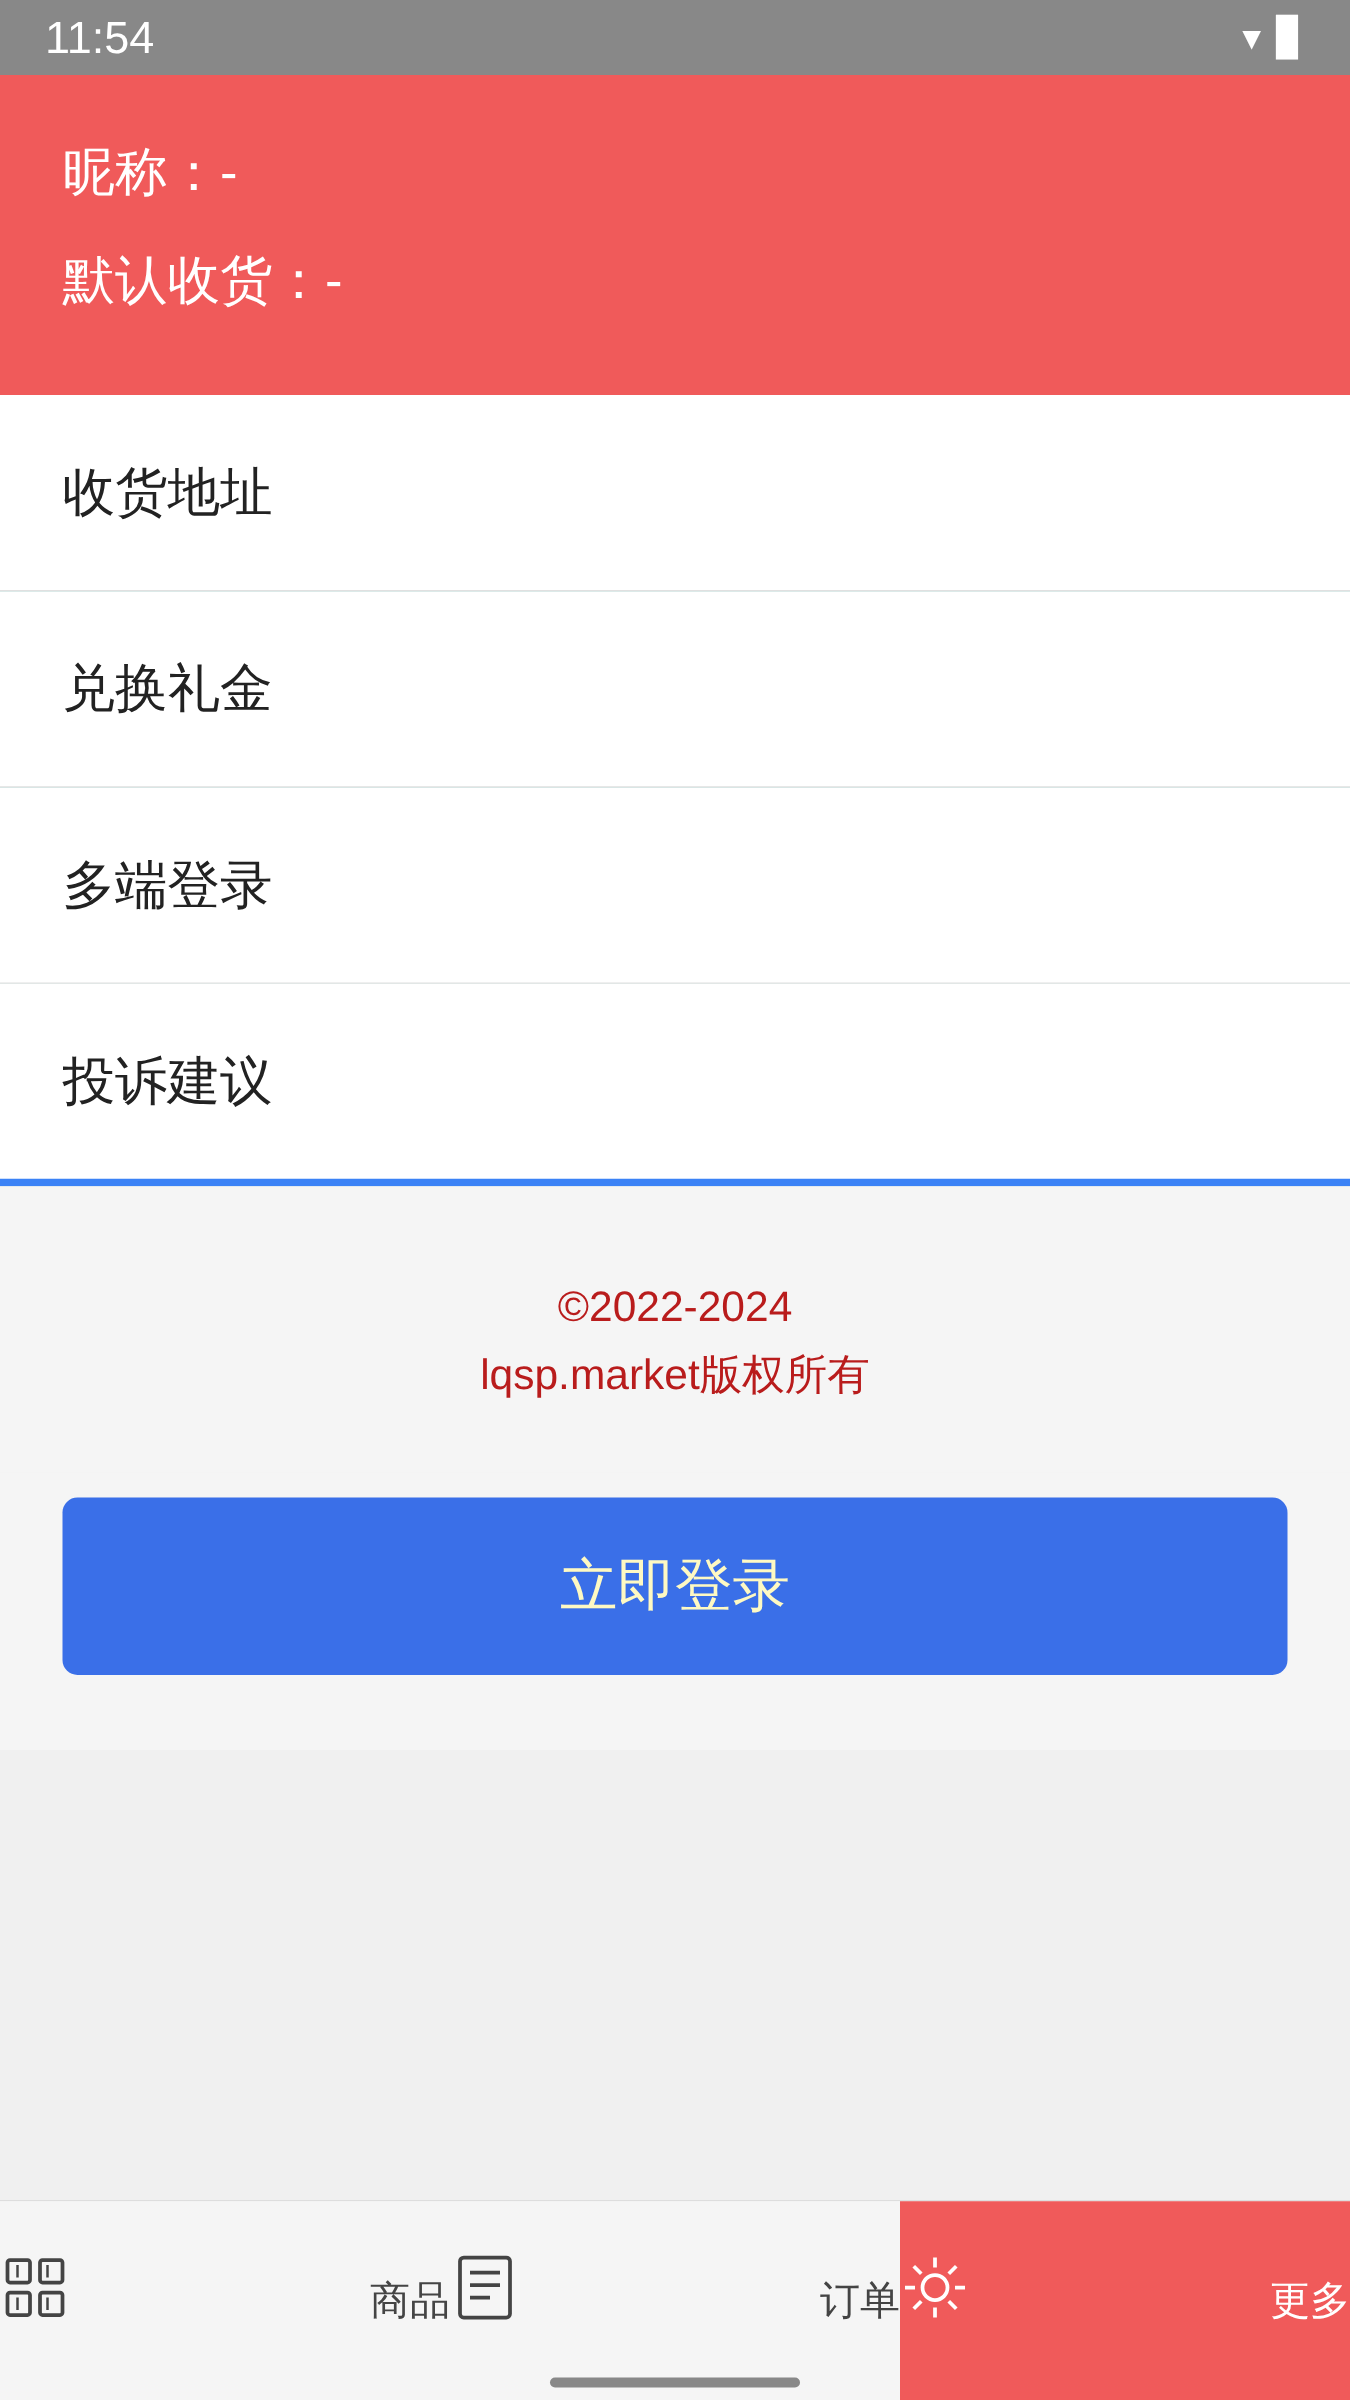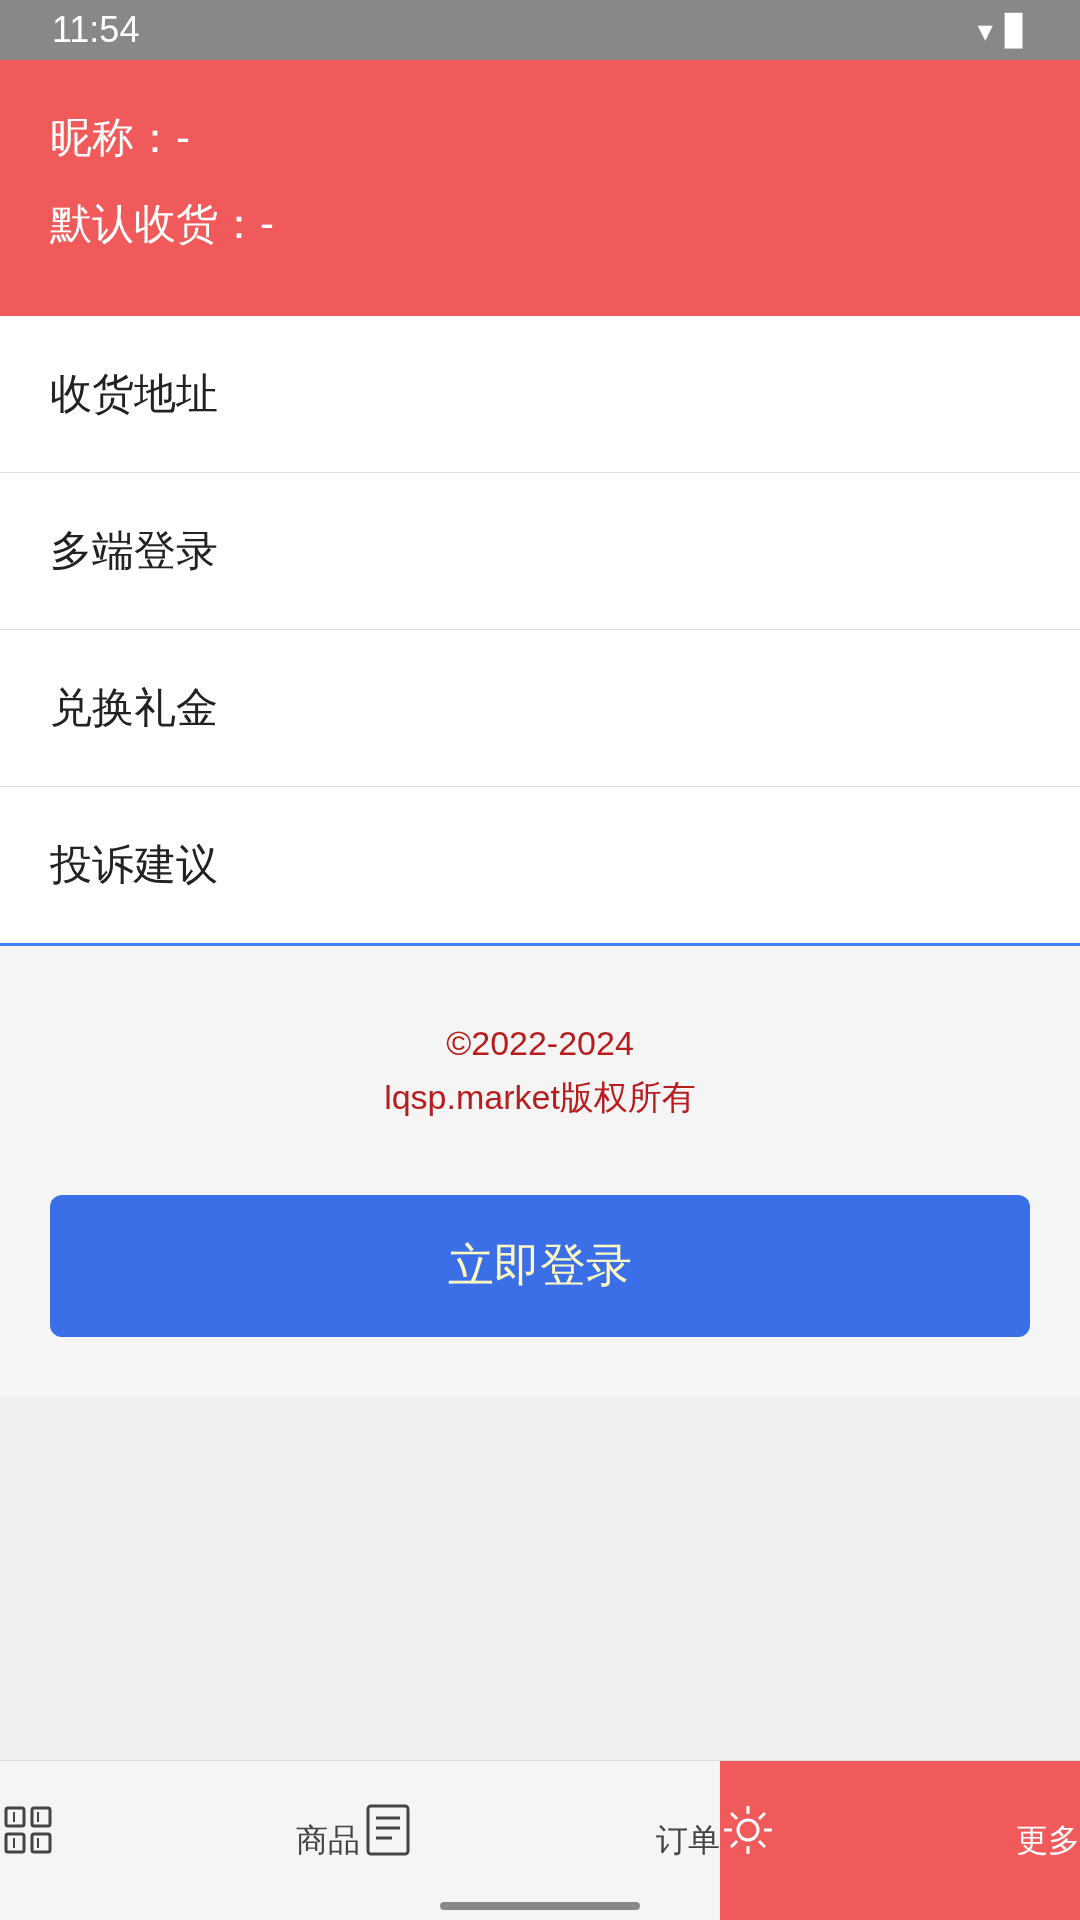--- a/index.html
+++ b/index.html
@@ -19,21 +19,21 @@
     }
 
     
     .status-bar {
       width: 100%;
       height: 60px;
       background: #888;
       display: flex;
       align-items: center;
       justify-content: space-between;
-      padding: 0 52px;
+      padding: 0 36px;
     }
 
     .status-time {
       color: white;
       font-size: 36px;
       font-weight: 500;
     }
 
     .status-icons {
       display: flex;
@@ -77,21 +77,21 @@
       padding: 50px 50px;
       font-size: 42px;
       color: #222;
       border-bottom: 1px solid #e0e0e0;
       display: flex;
       align-items: center;
       cursor: pointer;
     }
 
     .menu-item:last-child {
-      border-bottom: 3px solid #3b82f6;
+      border-bottom: 6px solid #3b82f6;
     }
 
     
     .copyright-area {
       padding: 70px 40px 50px 40px;
       text-align: center;
       background: #f5f5f5;
     }
 
     .copyright-text {
@@ -195,24 +195,24 @@
   <div class="profile-address">
     <span>默认收货：</span><span>-</span>
   </div>
 </div>
 
 <div class="menu-list">
   <div class="menu-item">
     <span>收货地址</span>
   </div>
   <div class="menu-item">
+    <span>兑换礼金</span>
+  </div>
+  <div class="menu-item">
     <span>多端登录</span>
-  </div>
-  <div class="menu-item">
-    <span>兑换礼金</span>
   </div>
   <div class="menu-item">
     <span>投诉建议</span>
   </div>
 </div>
 
 <div class="copyright-area">
   <div class="copyright-text">
     <div>©2022-2024</div>
     <div>lqsp.market版权所有</div>

